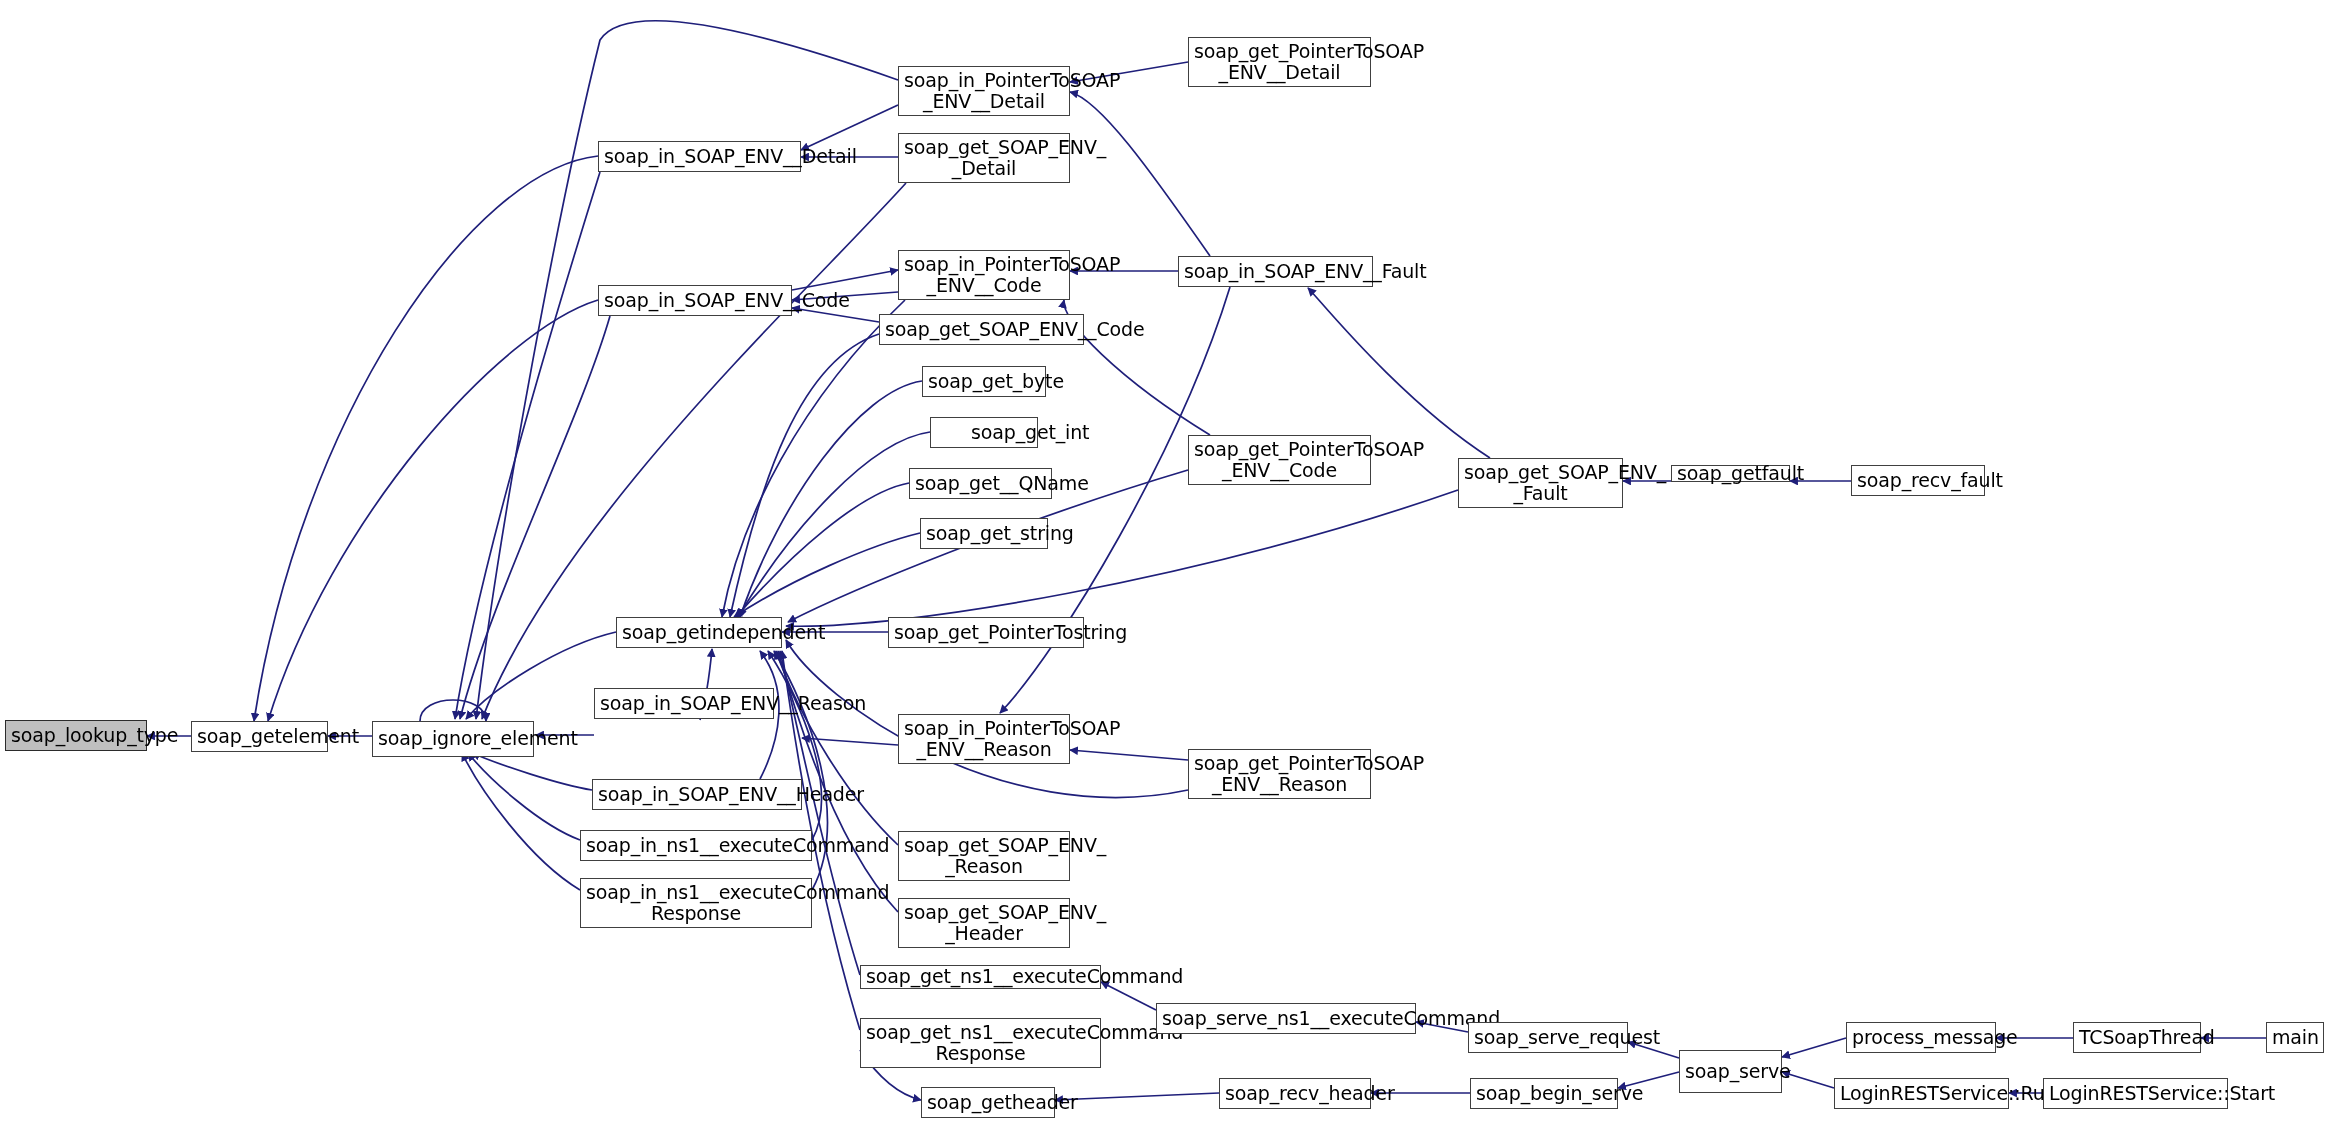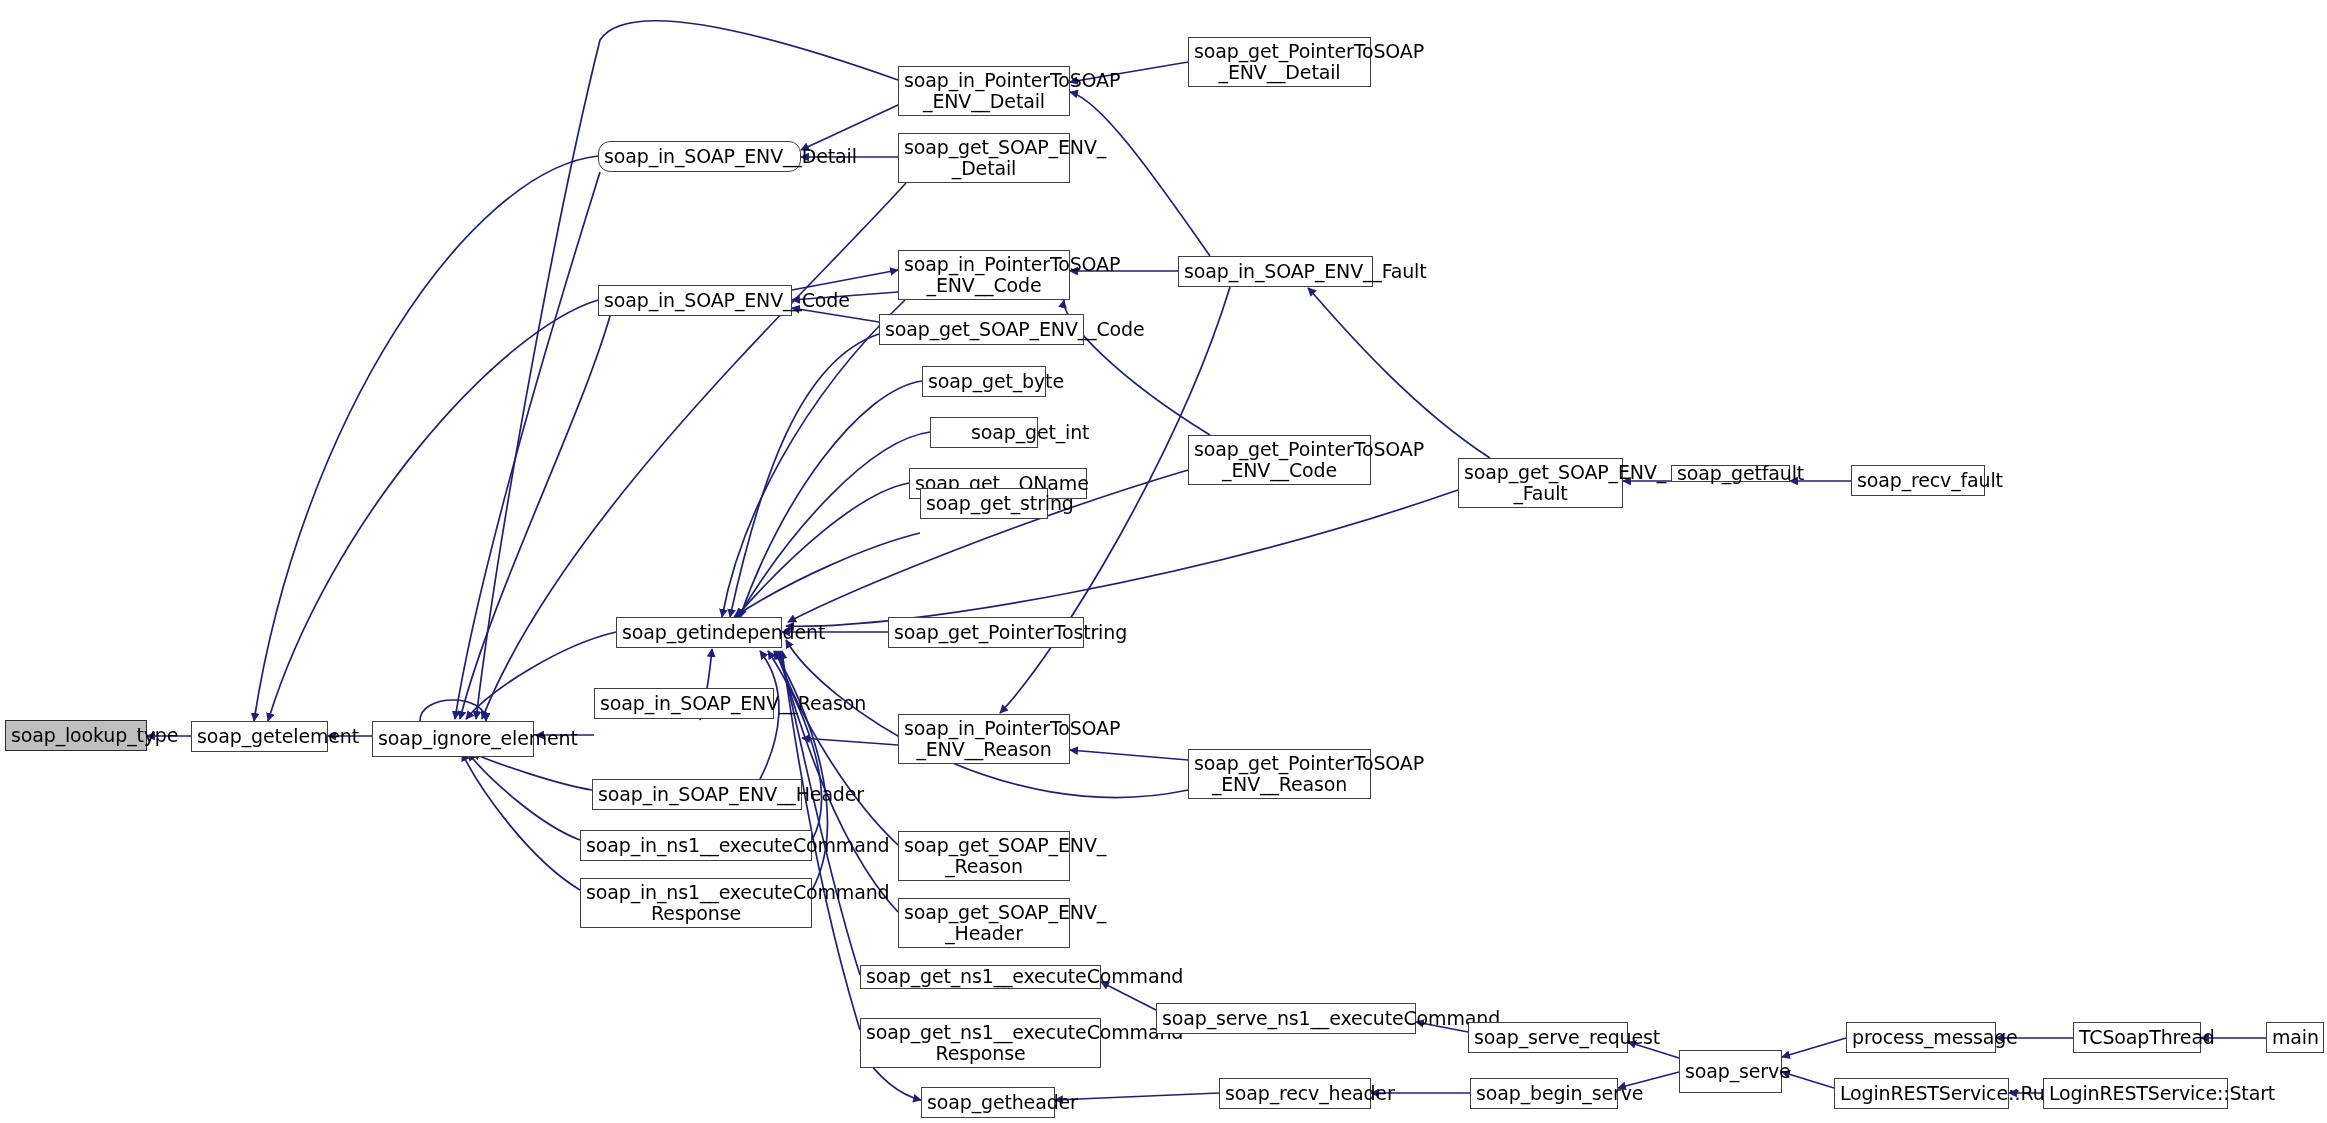--- a/index.html
+++ b/index.html
@@ -102,42 +102,42 @@
         <path d="M860,1050 C880,1080 900,1095 921,1100" fill="none" stroke="#1f1f7a" stroke-width="1.7" marker-end="url(#arrow)"></path>
         <path d="M898,80 C700,10 620,10 600,40 C560,200 500,520 476,719" fill="none" stroke="#1f1f7a" stroke-width="1.7" marker-end="url(#arrow)"></path>
         <path d="M906,183 C800,300 560,520 482,719" fill="none" stroke="#1f1f7a" stroke-width="1.7" marker-end="url(#arrow)"></path>
         <path d="M905,300 C800,400 740,520 722,617" fill="none" stroke="#1f1f7a" stroke-width="1.7" marker-end="url(#arrow)"></path>
       </g>
   </svg>
   <div id="nodes">
       <div class="node highlight" style="left: 5px; top: 720px; width: 142px; height: 31px;"><span class="lbl">soap_lookup_type</span></div>
       <div class="node" style="left: 191px; top: 721px; width: 137px; height: 31px;"><span class="lbl">soap_getelement</span></div>
       <div class="node" style="left: 372px; top: 721px; width: 162px; height: 36px;"><span class="lbl">soap_ignore_element</span></div>
-      <div class="node" style="left: 598px; top: 141px; width: 203px; height: 31px; border-radius: 12px;"><span class="lbl">soap_in_SOAP_ENV__Detail</span></div>
+      <div class="node" style="left: 598px; top: 141px; width: 203px; height: 31px;"><span class="lbl">soap_in_SOAP_ENV__Detail</span></div>
       <div class="node" style="left: 898px; top: 66px; width: 172px; height: 50px;"><span class="lbl">soap_in_PointerToSOAP
 _ENV__Detail</span></div>
       <div class="node" style="left: 1188px; top: 37px; width: 183px; height: 50px;"><span class="lbl">soap_get_PointerToSOAP
 _ENV__Detail</span></div>
       <div class="node" style="left: 898px; top: 133px; width: 172px; height: 50px;"><span class="lbl">soap_get_SOAP_ENV_
 _Detail</span></div>
       <div class="node" style="left: 598px; top: 285px; width: 194px; height: 31px;"><span class="lbl">soap_in_SOAP_ENV__Code</span></div>
       <div class="node" style="left: 898px; top: 250px; width: 172px; height: 50px;"><span class="lbl">soap_in_PointerToSOAP
 _ENV__Code</span></div>
       <div class="node" style="left: 1178px; top: 256px; width: 195px; height: 31px;"><span class="lbl">soap_in_SOAP_ENV__Fault</span></div>
       <div class="node" style="left: 879px; top: 314px; width: 205px; height: 31px;"><span class="lbl">soap_get_SOAP_ENV__Code</span></div>
       <div class="node" style="left: 1188px; top: 435px; width: 183px; height: 50px;"><span class="lbl">soap_get_PointerToSOAP
 _ENV__Code</span></div>
       <div class="node" style="left: 1458px; top: 458px; width: 165px; height: 50px;"><span class="lbl">soap_get_SOAP_ENV_
 _Fault</span></div>
       <div class="node" style="left: 1671px; top: 465px; width: 119px; height: 17px;"><span class="lbl">soap_getfault</span></div>
       <div class="node" style="left: 1851px; top: 465px; width: 134px; height: 31px;"><span class="lbl">soap_recv_fault</span></div>
       <div class="node" style="left: 922px; top: 366px; width: 124px; height: 31px;"><span class="lbl">soap_get_byte</span></div>
       <div class="node" style="left: 930px; top: 417px; width: 108px; height: 31px; padding-left: 40px;"><span class="lbl">soap_get_int</span></div>
-      <div class="node" style="left: 909px; top: 468px; width: 178px; height: 31px;"><span class="lbl">soap_get__QName</span></div>
-      <div class="node" style="left: 920px; top: 488px; width: 128px; height: 31px;"><span class="lbl">soap_get_string</span></div>
+      <div class="node" style="left: 909px; top: 468px; width: 143px; height: 31px;"><span class="lbl">soap_get__QName</span></div>
+      <div class="node" style="left: 920px; top: 518px; width: 128px; height: 31px;"><span class="lbl">soap_get_string</span></div>
       <div class="node" style="left: 616px; top: 617px; width: 166px; height: 31px;"><span class="lbl">soap_getindependent</span></div>
       <div class="node" style="left: 888px; top: 617px; width: 196px; height: 31px;"><span class="lbl">soap_get_PointerTostring</span></div>
       <div class="node" style="left: 594px; top: 688px; width: 180px; height: 31px;"><span class="lbl">soap_in_SOAP_ENV__Reason</span></div>
       <div class="node" style="left: 898px; top: 714px; width: 172px; height: 50px;"><span class="lbl">soap_in_PointerToSOAP
 _ENV__Reason</span></div>
       <div class="node" style="left: 1188px; top: 749px; width: 183px; height: 50px;"><span class="lbl">soap_get_PointerToSOAP
 _ENV__Reason</span></div>
       <div class="node" style="left: 592px; top: 779px; width: 210px; height: 31px;"><span class="lbl">soap_in_SOAP_ENV__Header</span></div>
       <div class="node" style="left: 580px; top: 830px; width: 232px; height: 31px;"><span class="lbl">soap_in_ns1__executeCommand</span></div>
       <div class="node" style="left: 580px; top: 878px; width: 232px; height: 50px;"><span class="lbl">soap_in_ns1__executeCommand

